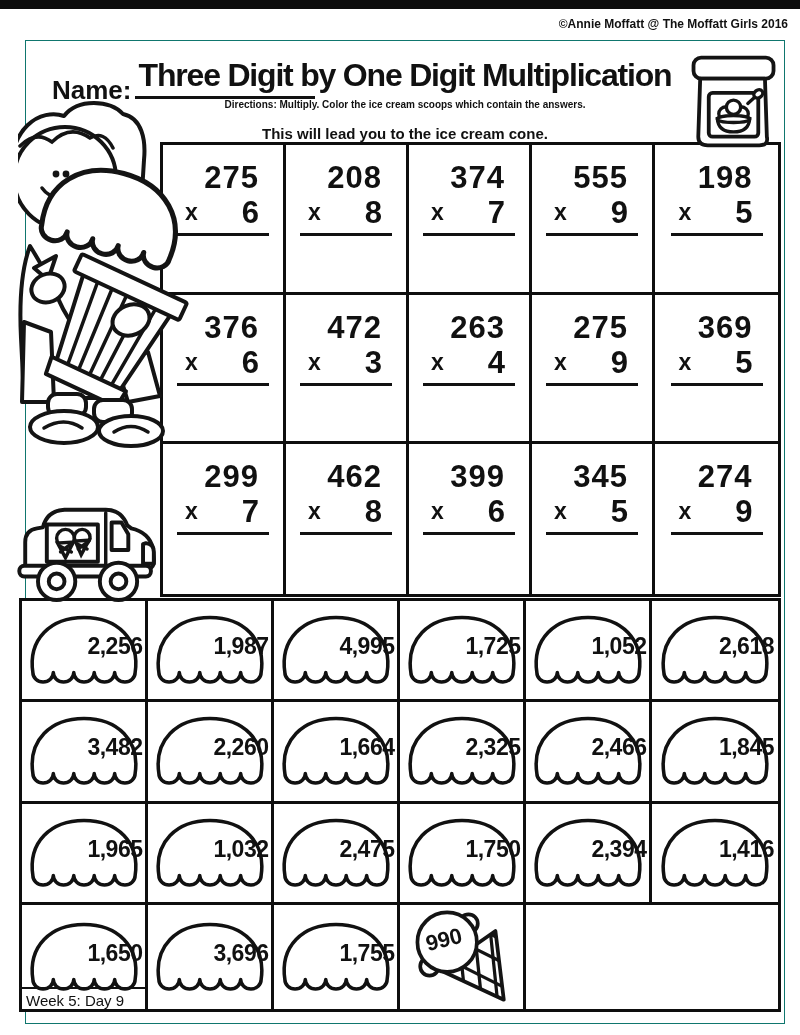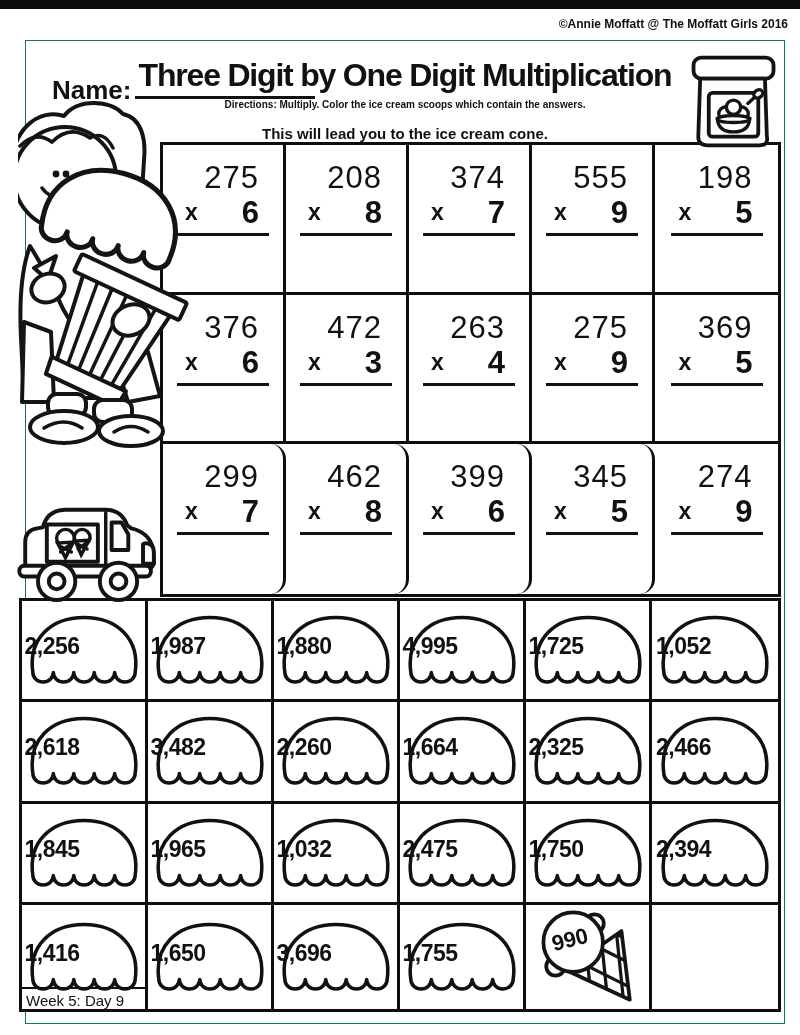--- a/index.html
+++ b/index.html
@@ -24,40 +24,40 @@
     font-size:15px; font-weight:700; z-index:2; }
   .tub { position:absolute; right:4px; top:10px; width:92px; height:100px; z-index:3; }
 
   
   .problems-grid { position:absolute; left:134px; top:101px; width:621px; height:455px;
     display:grid; grid-template-columns:repeat(5,1fr); grid-template-rows:repeat(3,1fr);
     border:3px solid #0e0e0e; background:#fff; z-index:1; }
   .pcell { border-right:3px solid #0e0e0e; border-bottom:3px solid #0e0e0e;
     display:flex; justify-content:center; align-items:flex-start; padding-top:16px; }
   .pcell:nth-child(5n) { border-right:none; }
-  .pcell:nth-child(n+11) { border-bottom:none;border-radius:15px; }
+  .pcell:nth-child(n+11) { border-bottom:none; }
   .problem { width:92px; }
-  .p-top { font-size:31px; font-weight:400; text-align:right; padding-right:10px; line-height:34px; letter-spacing:1px; }
+  .p-top { font-size:31px; font-weight:700; text-align:right; padding-right:10px; line-height:34px; letter-spacing:1px; }
   .p-bot { display:flex; justify-content:space-between; align-items:flex-end; padding:0 10px 0 8px; line-height:34px; }
   .p-x { font-size:23px; font-weight:700; padding-bottom:1px; }
   .p-mult { font-size:31px; font-weight:700; }
   .p-line { border-top:3px solid #111; margin-top:3px; width:100%; }
 
   
   .scoops-grid { position:absolute; left:-7px; top:557px; width:762px; height:414px;
     display:grid; grid-template-columns:repeat(6,1fr); grid-template-rows:repeat(4,1fr);
     border:3px solid #0e0e0e; background:#fff; z-index:2; }
   .scell { border-right:3px solid #0e0e0e; border-bottom:3px solid #0e0e0e;
     display:flex; justify-content:center; align-items:center; position:relative; }
   .scell:nth-child(6n) { border-right:none; }
   .scell:nth-child(n+19) { border-bottom:none; }
   .scoop { position:relative; width:118px; height:80px; }
   .scoop-svg { position:absolute; inset:0; width:118px; height:80px; fill:#fff; stroke:#111;
     stroke-width:3.6; stroke-linejoin:round; }
-  .scoop-num { position:absolute; left:0; right:0; top:23px; text-align:left;
+  .scoop-num { position:absolute; left:0; right:0; top:23px; text-align:right;
     font-size:23px; font-weight:800; letter-spacing:-0.5px; }
 
   
   .cone-wrap { position:relative; width:112px; height:104px; }
   .cone-svg { position:absolute; inset:0; width:112px; height:104px; }
   .cone-num { position:absolute; left:6px; top:22px; width:64px; text-align:center;
     font-size:22px; font-weight:800; transform:rotate(-14deg); }
 
   .week { position:absolute; left:-7px; top:946px; width:126px; border-top:2px solid #111;
     padding:3px 0 0 7px; font-size:15px; font-weight:400; background:transparent; z-index:3; }
@@ -335,28 +335,20 @@
               <use href="#scoop-shape"></use>
             </svg>
         <span class="scoop-num">1,987</span>
           </div>
         </div>
       <div class="scell">
           <div class="scoop">
         <svg class="scoop-svg" viewBox="0 0 120 78">
               <use href="#scoop-shape"></use>
             </svg>
-        <span class="scoop-num">1,880</span>
-          </div>
-        </div>
-      <div class="scell">
-          <div class="scoop">
-        <svg class="scoop-svg" viewBox="0 0 120 78">
-              <use href="#scoop-shape"></use>
-            </svg>
         <span class="scoop-num">4,995</span>
           </div>
         </div>
       <div class="scell">
           <div class="scoop">
         <svg class="scoop-svg" viewBox="0 0 120 78">
               <use href="#scoop-shape"></use>
             </svg>
         <span class="scoop-num">1,725</span>
           </div>

